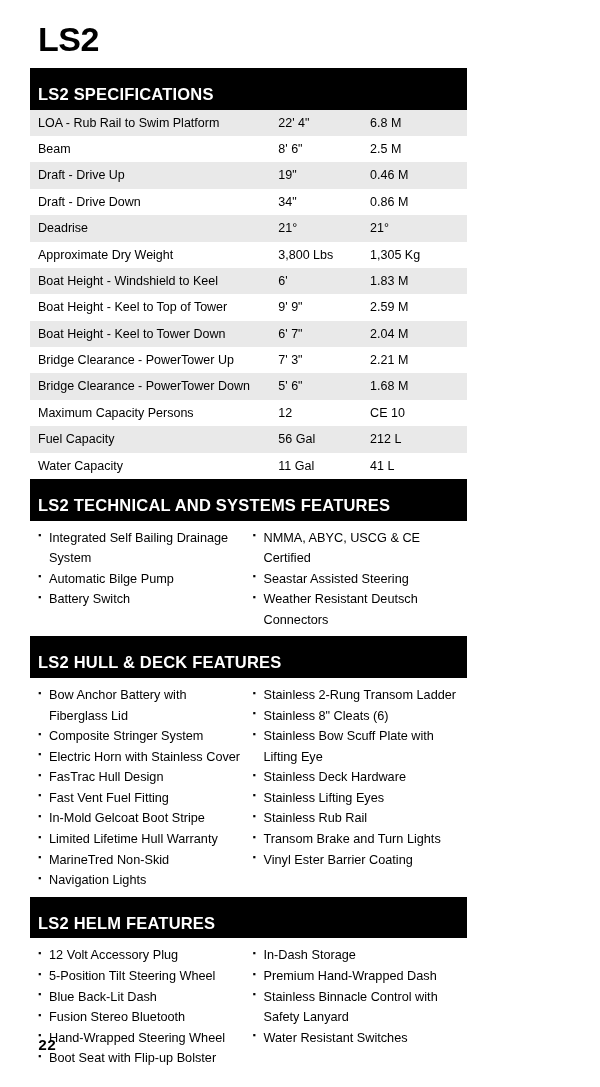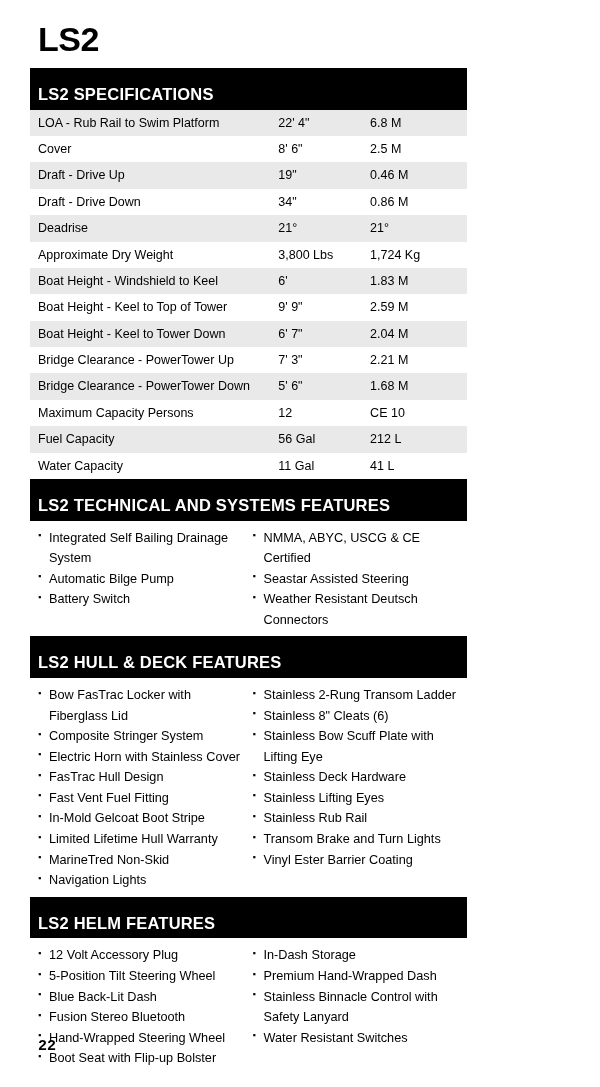--- a/index.html
+++ b/index.html
@@ -103,21 +103,21 @@
 
   <div class="section-bar">LS2 SPECIFICATIONS</div>
   <table class="spec">
     <tbody>
         <tr class="odd">
           <td class="c0">LOA - Rub Rail to Swim Platform</td>
           <td class="c1">22' 4"</td>
           <td class="c2">6.8 M</td>
         </tr>
         <tr class="even">
-          <td class="c0">Cover</td>
+          <td class="c0">Beam</td>
           <td class="c1">8' 6"</td>
           <td class="c2">2.5 M</td>
         </tr>
         <tr class="odd">
           <td class="c0">Draft - Drive Up</td>
           <td class="c1">19"</td>
           <td class="c2">0.46 M</td>
         </tr>
         <tr class="even">
           <td class="c0">Draft - Drive Down</td>
@@ -125,21 +125,21 @@
           <td class="c2">0.86 M</td>
         </tr>
         <tr class="odd">
           <td class="c0">Deadrise</td>
           <td class="c1">21°</td>
           <td class="c2">21°</td>
         </tr>
         <tr class="even">
           <td class="c0">Approximate Dry Weight</td>
           <td class="c1">3,800 Lbs</td>
-          <td class="c2">1,724 Kg</td>
+          <td class="c2">1,305 Kg</td>
         </tr>
         <tr class="odd">
           <td class="c0">Boat Height - Windshield to Keel</td>
           <td class="c1">6'</td>
           <td class="c2">1.83 M</td>
         </tr>
         <tr class="even">
           <td class="c0">Boat Height - Keel to Top of Tower</td>
           <td class="c1">9' 9"</td>
           <td class="c2">2.59 M</td>
@@ -192,21 +192,21 @@
           <li>Seastar Assisted Steering</li>
           <li>Weather Resistant Deutsch Connectors</li>
         </ul>
     </div>
   </div>
 
   <div class="section-bar">LS2 HULL &amp; DECK FEATURES</div>
   <div class="features">
     <div class="col left">
       <ul class="bullets">
-          <li>Bow FasTrac Locker with Fiberglass Lid</li>
+          <li>Bow Anchor Battery with Fiberglass Lid</li>
           <li>Composite Stringer System</li>
           <li>Electric Horn with Stainless Cover</li>
           <li>FasTrac Hull Design</li>
           <li>Fast Vent Fuel Fitting</li>
           <li>In-Mold Gelcoat Boot Stripe</li>
           <li>Limited Lifetime Hull Warranty</li>
           <li>MarineTred Non-Skid</li>
           <li>Navigation Lights</li>
         </ul>
     </div>

